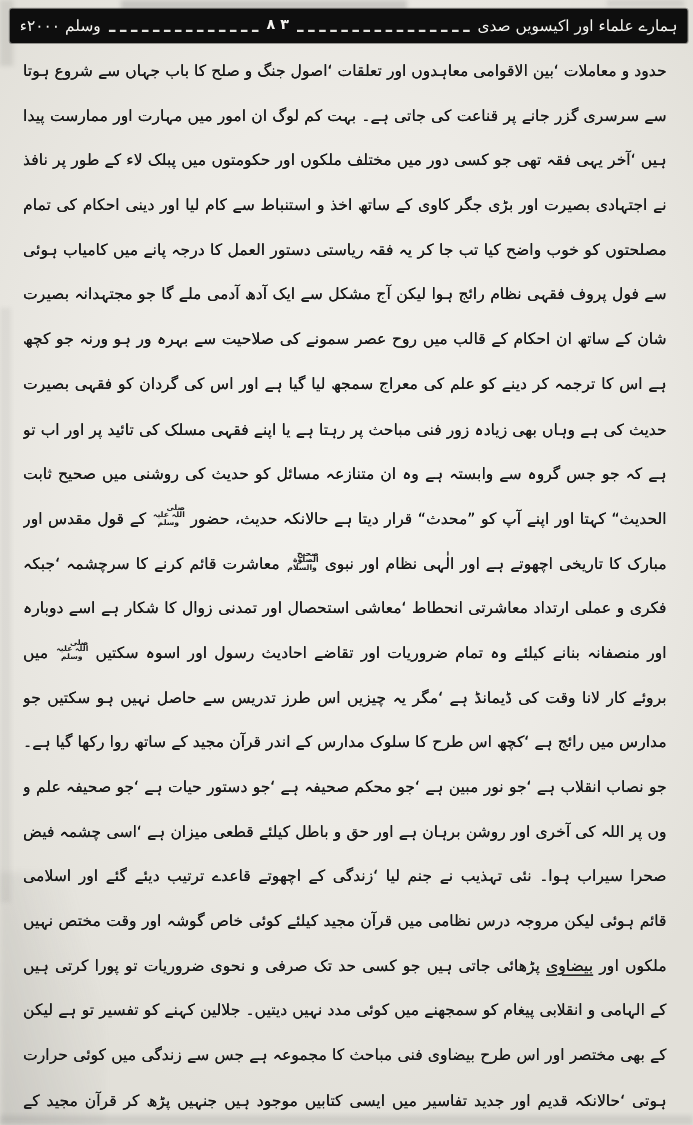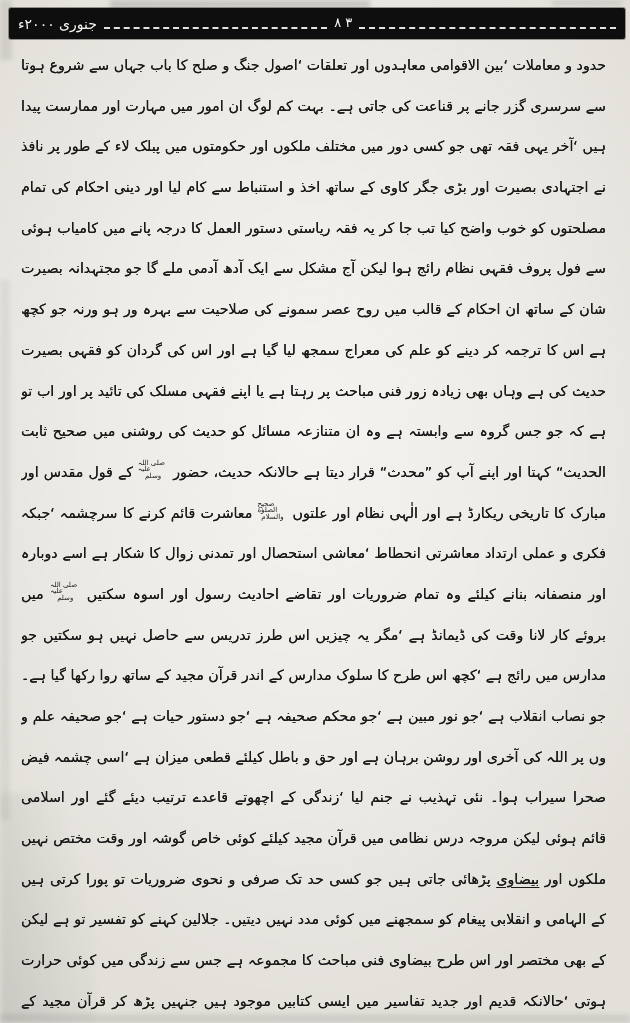--- a/index.html
+++ b/index.html
@@ -33,74 +33,76 @@
     position:absolute;top:8px;left:9px;right:5px;height:31px;
     background:var(--header-bg);
     border-radius:2px;
     display:flex;align-items:center;direction:rtl;
     color:var(--header-text);
     padding:0 9px;gap:7px;
     box-shadow:0 0 0 1px rgba(0,0,0,.35);
   }
   .h-title{font-size:14px;white-space:nowrap;letter-spacing:.3px;}
   .h-date{font-size:14px;white-space:nowrap;}
-  .h-num{font-size:13px;letter-spacing:6px;transform:translateY(-1px);}
+  .h-num{font-size:13px;letter-spacing:6px;transform:translateY(-1px);font-weight:bold;}
   .dashes{flex-grow:1;height:0;border-top:2.5px dashed rgba(245,244,240,.92);transform:translateY(4px);}
   .dashes.d1{flex-grow:1.15;}
   .dashes.d2{flex-grow:1;}
 
   .body-text{
     position:absolute;top:45px;right:24px;left:21px;bottom:0;
     direction:rtl;color:var(--body-text);
   }
   .line{
     height:40.7px;line-height:40.7px;font-size:14.2px;
     text-align:justify;text-align-last:justify;
     overflow:hidden;white-space:normal;
     text-shadow:0 0 .45px rgba(0,0,0,.9);
   }
   .honorific{
     display:inline-block;max-width:30px;
     font-size:7px;line-height:6.5px;
-    vertical-align:-1px;text-align:left;text-align-last:center;
+    vertical-align:-1px;text-align:right;text-align-last:center;
     text-shadow:none;
+    font-weight:bold;
   }
   .u{text-decoration:underline;text-underline-offset:3px;text-decoration-thickness:1.2px;}
 </style>
 </head>
 <body>
 
 <div class="paper">
   <div class="smudge s1"></div>
   <div class="smudge s2"></div>
   <div class="smudge s3"></div>
   <div class="smudge s4"></div>
   <div class="smudge s5"></div>
   <div class="smudge s6"></div>
 
   <div class="header-bar">
+    <span class="h-title">ہمارے علماء اور اکیسویں صدی</span>
     <span class="dashes d1"></span>
     <span class="h-num">۳ ۸</span>
     <span class="dashes d2"></span>
-    <span class="h-date">جنوری ۲۰۰۰ء</span>
+    <span class="h-date">وسلم ۲۰۰۰ء</span>
   </div>
 
   <div class="body-text">
       <div class="line"><span class="run">حدود و معاملات ‘بین الاقوامی معاہدوں اور تعلقات ‘اصول جنگ و صلح کا باب جہاں سے شروع ہوتا ہے وہاں</span></div>
       <div class="line"><span class="run">سے سرسری گزر جانے پر قناعت کی جاتی ہے۔ بہت کم لوگ ان امور میں مہارت اور ممارست پیدا کر پاتے</span></div>
       <div class="line"><span class="run">ہیں ‘آخر یہی فقہ تھی جو کسی دور میں مختلف ملکوں اور حکومتوں میں پبلک لاء کے طور پر نافذ رہی ‘آئمہ فقہ</span></div>
       <div class="line"><span class="run">نے اجتہادی بصیرت اور بڑی جگر کاوی کے ساتھ اخذ و استنباط سے کام لیا اور دینی احکام کی تمام علتوں اور</span></div>
       <div class="line"><span class="run">مصلحتوں کو خوب واضح کیا تب جا کر یہ فقہ ریاستی دستور العمل کا درجہ پانے میں کامیاب ہوئی اور ایک لحاظ</span></div>
       <div class="line"><span class="run">سے فول پروف فقہی نظام رائج ہوا لیکن آج مشکل سے ایک آدھ آدمی ملے گا جو مجتہدانہ بصیرت اور تحقیقی</span></div>
       <div class="line"><span class="run">شان کے ساتھ ان احکام کے قالب میں روح عصر سمونے کی صلاحیت سے بہرہ ور ہو ورنہ جو کچھ کتابوں میں</span></div>
       <div class="line"><span class="run">ہے اس کا ترجمہ کر دینے کو علم کی معراج سمجھ لیا گیا ہے اور اس کی گردان کو فقہی بصیرت ‘یہی صورت دورہ</span></div>
       <div class="line"><span class="run">حدیث کی ہے وہاں بھی زیادہ زور فنی مباحث پر رہتا ہے یا اپنے فقہی مسلک کی تائید پر اور اب تو حال یہ</span></div>
       <div class="line"><span class="run">ہے کہ جو جس گروہ سے وابستہ ہے وہ ان متنازعہ مسائل کو حدیث کی روشنی میں صحیح ثابت کرنے کو ”علم</span></div>
       <div class="line"><span class="run">الحدیث“ کہتا اور اپنے آپ کو ”محدث“ قرار دیتا ہے حالانکہ حدیث، حضور </span><span class="honorific">صلی اللہ علیہ وسلم</span><span class="run"> کے قول مقدس اور عمل</span></div>
-      <div class="line"><span class="run">مبارک کا تاریخی ریکارڈ ہے اور الٰہی نظام اور علتوں </span><span class="honorific">صحیح الصلوٰة والسلام</span><span class="run"> معاشرت قائم کرنے کا سرچشمہ ‘جبکہ آج دنیا جس</span></div>
+      <div class="line"><span class="run">مبارک کا تاریخی اچھوتے ہے اور الٰہی نظام اور نبوی </span><span class="honorific">صحیح الصلوٰة والسلام</span><span class="run"> معاشرت قائم کرنے کا سرچشمہ ‘جبکہ آج دنیا جس</span></div>
       <div class="line"><span class="run">فکری و عملی ارتداد معاشرتی انحطاط ‘معاشی استحصال اور تمدنی زوال کا شکار ہے اسے دوبارہ صحتمند اور پاکیزہ</span></div>
       <div class="line"><span class="run">اور منصفانہ بنانے کیلئے وہ تمام ضروریات اور تقاضے احادیث رسول اور اسوہ سکتیں </span><span class="honorific">صلی اللہ علیہ وسلم</span><span class="run"> میں موجود ہیں جنہیں</span></div>
       <div class="line"><span class="run">بروئے کار لانا وقت کی ڈیمانڈ ہے ‘مگر یہ چیزیں اس طرز تدریس سے حاصل نہیں ہو سکتیں جو اس وقت</span></div>
       <div class="line"><span class="run">مدارس میں رائج ہے ‘کچھ اس طرح کا سلوک مدارس کے اندر قرآن مجید کے ساتھ روا رکھا گیا ہے۔ وہ کتاب</span></div>
       <div class="line"><span class="run">جو نصاب انقلاب ہے ‘جو نور مبین ہے ‘جو محکم صحیفہ ہے ‘جو دستور حیات ہے ‘جو صحیفہ علم و حکمت ہے ‘جو بند</span></div>
       <div class="line"><span class="run">وں پر اللہ کی آخری اور روشن برہان ہے اور حق و باطل کیلئے قطعی میزان ہے ‘اسی چشمہ فیض سے عرب کا</span></div>
       <div class="line"><span class="run">صحرا سیراب ہوا۔ نئی تہذیب نے جنم لیا ‘زندگی کے اچھوتے قاعدے ترتیب دیئے گئے اور اسلامی ریاست</span></div>
       <div class="line"><span class="run">قائم ہوئی لیکن مروجہ درس نظامی میں قرآن مجید کیلئے کوئی خاص گوشہ اور وقت مختص نہیں ‘صرف دو تفاسیر</span></div>
       <div class="line"><span class="run">ملکوں اور </span><span class="u">بیضاوی</span><span class="run"> پڑھائی جاتی ہیں جو کسی حد تک صرفی و نحوی ضروریات تو پورا کرتی ہیں لیکن قرآن حکیم</span></div>
       <div class="line"><span class="run">کے الہامی و انقلابی پیغام کو سمجھنے میں کوئی مدد نہیں دیتیں۔ جلالین کہنے کو تفسیر تو ہے لیکن خود متن قرآن</span></div>

